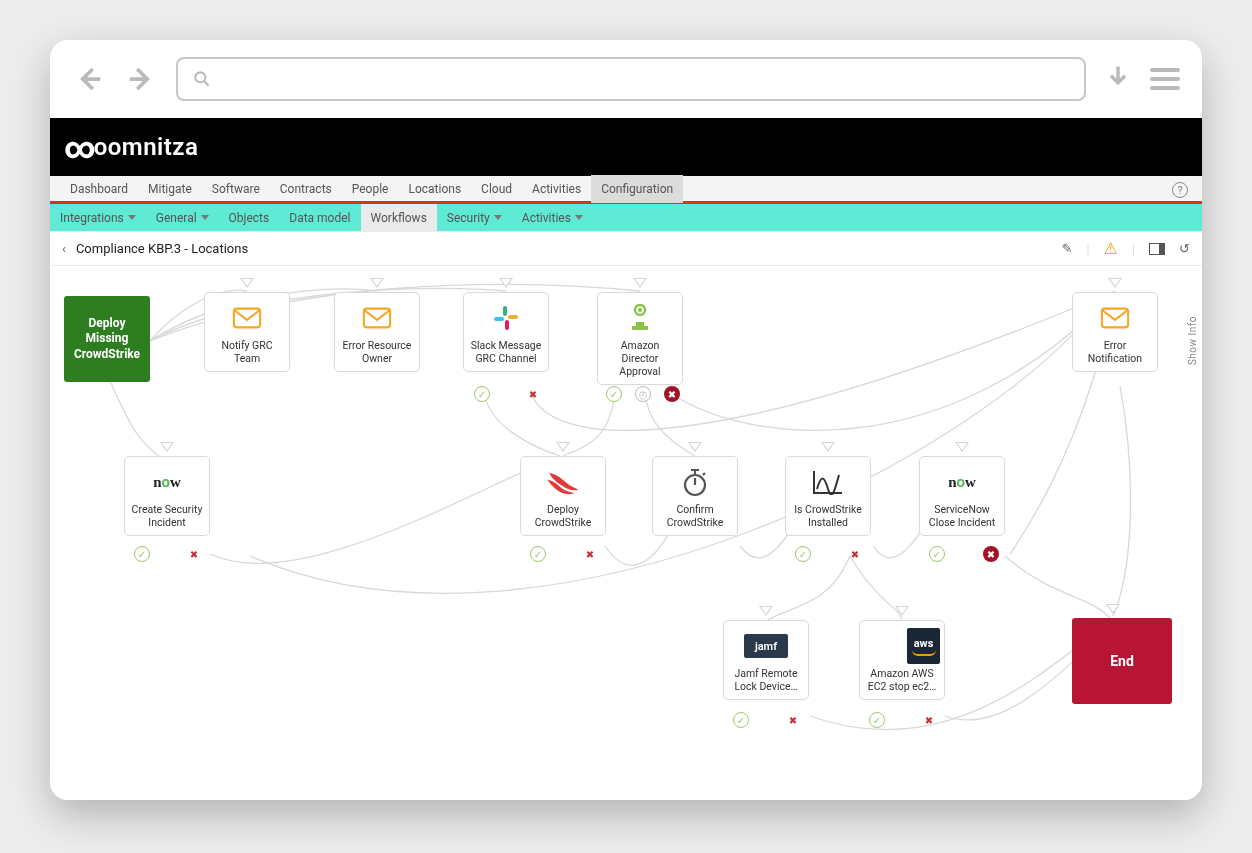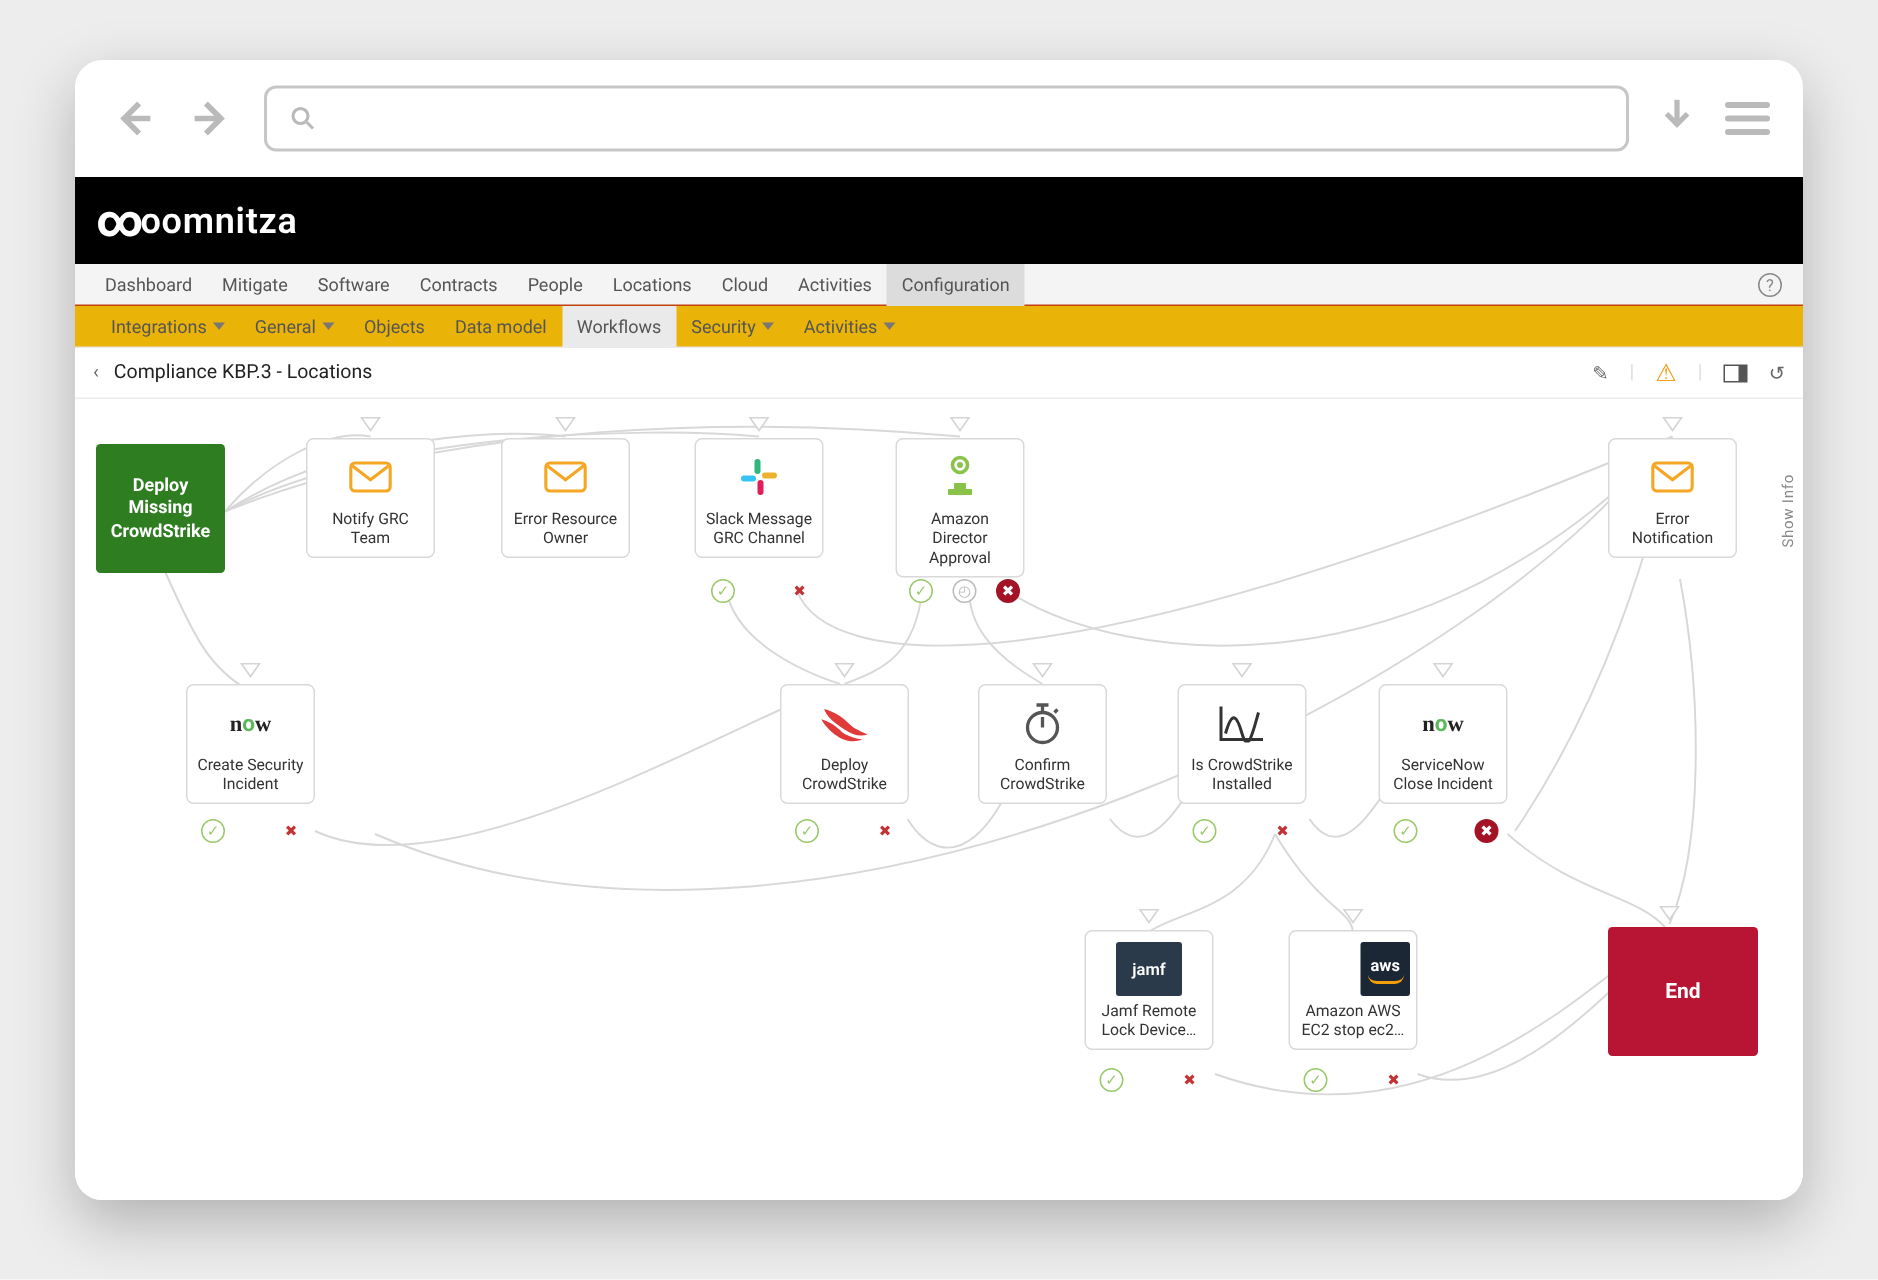--- a/index.html
+++ b/index.html
@@ -10,25 +10,25 @@
   .nav-arrow svg { width: 30px; height: 30px; stroke: #bababa; stroke-width: 3; fill: none; }
   .addr { flex: 1; height: 44px; border: 2px solid #c7c7c7; border-radius: 8px; display: flex; align-items: center; padding: 0 14px; }
   .addr svg { width: 20px; height: 20px; stroke: #bababa; stroke-width: 2.5; fill:none; }
   .dl svg { width:28px; height:28px; stroke:#bababa; stroke-width:3; fill:none;}
   .hamb { width:30px; display:flex; flex-direction:column; gap:5px;}
   .hamb span{height:4px; background:#bababa; border-radius:2px;}
   .app-header { background:#000; height:58px; display:flex; align-items:center; padding:0 14px; position:relative;}
   .app-header .logo { color:#fff; font-size:24px; font-weight:600; letter-spacing:.5px; display:flex; align-items:center;}
   .app-header .logo .oo { font-size:30px; font-weight:800; margin-right:2px; letter-spacing:-4px;}
   .watermark{ position:absolute; right:6px; top:30px; color:#3a3a3a; font-size:10px;}
-  .tabbar { background:#f4f4f4; height:28px; display:flex; align-items:center; padding:0 10px; font-size:12px; color:#555; border-bottom:1px solid #c2410c; position:relative;}
+  .tabbar { background:#f4f4f4; height:28px; display:flex; align-items:center; padding:0 10px; font-size:12px; color:#555; border-bottom:3px solid #c2410c; position:relative;}
   .tabbar .tab { padding:0 10px; height:28px; line-height:28px; cursor:pointer;}
   .tabbar .tab.active{ background:#dcdcdc;}
   .tabbar .help{ position:absolute; right:14px; top:6px; width:16px;height:16px;border:1.5px solid #888;border-radius:50%;display:flex;align-items:center;justify-content:center;font-size:11px;color:#888;}
-  .subtabbar{ background:#eab308; height:28px; display:flex; align-items:center; padding:0 14px; font-size:12px; color:#555; border-bottom:1px solid #e8e8e8;}
+  .subtabbar{ background:#5eead4; height:28px; display:flex; align-items:center; padding:0 0; font-size:12px; color:#555; border-bottom:1px solid #e8e8e8;}
   .subtabbar .stab{ padding:0 10px; height:28px; line-height:28px; cursor:pointer; display:flex; align-items:center; gap:4px;}
   .subtabbar .stab.active{ background:#eaeaea;}
   .caret-down{ width:0;height:0;border-left:4px solid transparent;border-right:4px solid transparent;border-top:5px solid #777;}
   .crumb{ height:34px; display:flex; align-items:center; padding:0 12px; font-size:13px; color:#222; border-bottom:1px solid #ececec;}
   .crumb .back{ margin-right:10px; cursor:pointer; color:#666;}
   .crumb .right-tools{ margin-left:auto; display:flex; align-items:center; gap:14px; color:#666;}
   .crumb .warn{ color:#f39c12; font-size:16px;}
   .canvas{ position:relative; height:534px; overflow:hidden; background:#fff;}
   .showinfo{ position:absolute; right:4px; top:50px; font-size:10px; color:#888; writing-mode:vertical-rl; transform:rotate(180deg); letter-spacing:.5px; cursor:pointer;}
   svg.connectors{ position:absolute; inset:0; width:100%; height:100%; pointer-events:none;}
@@ -37,21 +37,21 @@
   .node .lbl{ font-size:10.5px; color:#333; line-height:1.25; word-wrap:break-word;}
   .start{ position:absolute; width:86px; height:86px; background:#2e7d21; color:#fff; font-weight:700; font-size:12px; display:flex; align-items:center; justify-content:center; text-align:center; border-radius:3px; line-height:1.3; padding:6px;}
   .end{ position:absolute; width:100px; height:86px; background:#b81534; color:#fff; font-weight:700; font-size:14px; display:flex; align-items:center; justify-content:center; border-radius:3px;}
   .mail-icon svg{ width:30px; height:24px; stroke:#f5a623; stroke-width:2.2; fill:none;}
   .approve-icon svg{width:28px;height:32px;}
   .bird-icon svg{width:34px;height:30px;fill:#e03a3a;}
   .stopwatch-icon svg{width:28px;height:30px;stroke:#555;stroke-width:2.2;fill:none;}
   .wave-icon svg{width:32px;height:26px;stroke:#333;stroke-width:2;fill:none;}
   .now-icon{font-family:Georgia,serif;font-size:15px;font-weight:700;color:#222;}
   .now-icon .o{color:#5ab85a;}
-  .jamf-icon{width:44px;height:36px;background:#2b3a4a;color:#fff;font-size:11px;font-weight:600;display:flex;align-items:center;justify-content:center;border-radius:2px;}
+  .jamf-icon{width:44px;height:24px;background:#2b3a4a;color:#fff;font-size:11px;font-weight:600;display:flex;align-items:center;justify-content:center;border-radius:2px;}
   .aws-icon{width:44px;height:36px;background:#1c2735;color:#fff;font-size:11px;font-weight:700;display:flex;flex-direction:column;align-items:center;justify-content:center;border-radius:2px;margin-left:43px;}
   .aws-icon .smile{width:24px;height:6px;border-bottom:2px solid #f59e0b;border-radius:0 0 12px 12px;}
   .out-mark{position:absolute; width:16px;height:16px;border-radius:50%;display:flex;align-items:center;justify-content:center;font-size:10px;}
   .out-ok{border:1.5px solid #9ac96a;color:#9ac96a;background:#fff;}
   .out-x{color:#c53234;}
   .out-x-filled{background:#a31225;color:#fff;}
   .out-clock{border:1.5px solid #bbb;color:#bbb;background:#fff;}
   .tri-in{ position:absolute; width:0;height:0; border-left:7px solid transparent; border-right:7px solid transparent; border-top:10px solid #d4d4d4;}
   .tri-in::after{content:"";position:absolute;left:-5px;top:-9px;border-left:5px solid transparent;border-right:5px solid transparent;border-top:7px solid #fff;}
   .icon-btn{cursor:pointer;}

